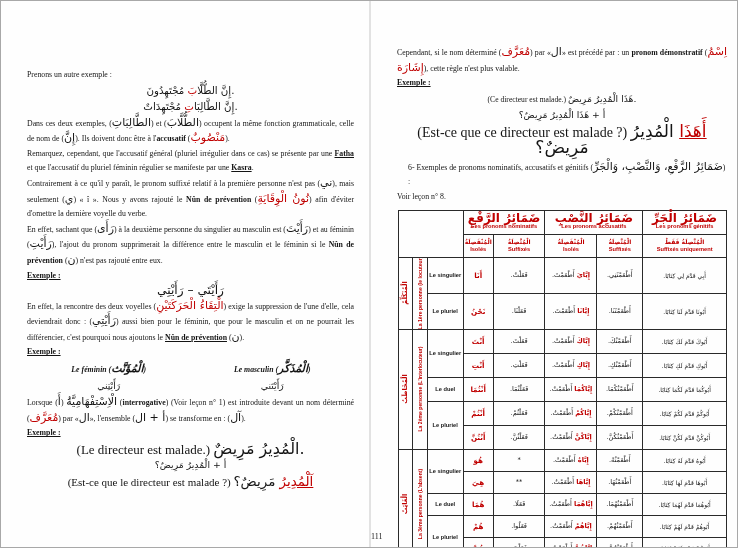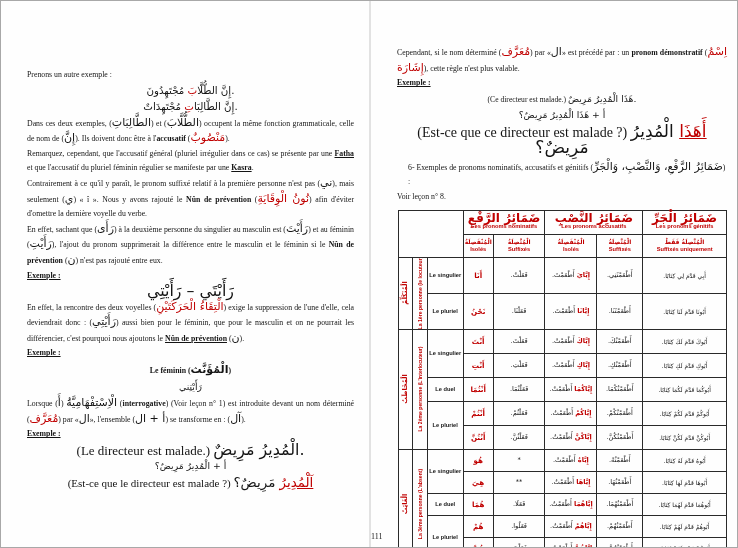--- a/index.html
+++ b/index.html
@@ -11,21 +11,21 @@
   .p .ar{font-size:11px;}
   .h{padding-left:11px;margin-top:3px;text-align:left;}
   .arc{text-align:center;font-size:7.6px;line-height:15.5px;}
   .arc .ar{font-size:1.22em;}
   .ar{font-family:"DejaVu Sans",sans-serif;}
   .red{color:#c00000;}
   .b{font-weight:bold;}
   .u{text-decoration:underline;}
   .twocol{display:flex;margin:2px 0 1px 0;}
   .col{flex:1;}
-  .col-label{text-align:center;}
+  .col-label{text-align:center;font-style:italic;}
   .col-val{margin-top:0;}
   .pageno{position:absolute;bottom:8px;left:0;right:0;font-size:8px;}
   
   #ptable{border-collapse:collapse;margin:5px 0 0 1px;table-layout:fixed;}
   #ptable td{border:1px solid #2a2a2a;padding:0 1px;text-align:center;vertical-align:middle;}
   .hr1{height:24px;}.hr2{height:23px;}
   .g0{height:36px;}.g1{height:24px;}.g2{height:22px;}
   .hdr-ar{font-family:"DejaVu Sans",sans-serif;font-size:12px;color:#c00000;font-weight:bold;line-height:9px;}
   .hdr-ar2{font-family:"DejaVu Sans",sans-serif;font-size:6px;color:#c00000;font-weight:bold;line-height:8.5px;}
   .hdr-fr{font-family:"Liberation Sans",sans-serif;font-size:5.7px;color:#c00000;font-weight:bold;line-height:7.5px;}
@@ -45,27 +45,31 @@
   <div class="page page-left">
     <div id="left-content">
         <div class="p"><span>Prenons un autre exemple :</span></div>
         <div class="arc" style="font-size: 8.4px;"><span class="ar">إِنَّ الطُّلَّا</span><span class="ar red">بَ</span><span class="ar"> مُجْتَهِدُونَ.</span></div>
         <div class="arc" style="font-size: 8.4px;"><span class="ar">إِنَّ الطَّالِبَا</span><span class="ar red">تِ</span><span class="ar"> مُجْتَهِدَاتٌ.</span></div>
         <div class="p"><span>Dans ces deux exemples, (</span><span class="ar">الطَّالِبَاتِ</span><span>) et (</span><span class="ar">الطُّلَّابَ</span><span>) occupent la même fonction grammaticale, celle de nom de (</span><span class="ar">إِنَّ</span><span>). Ils doivent donc être à l'</span><span class="b">accusatif</span><span> (</span><span class="ar red">مَنْصُوبٌ</span><span>).</span></div>
         <div class="p"><span>Remarquez, cependant, que l'accusatif général (pluriel irrégulier dans ce cas) se présente par une </span><span class="b u">Fatha</span><span> et que l'accusatif du pluriel féminin régulier se manifeste par une </span><span class="b u">Kasra</span><span>.</span></div>
         <div class="p"><span>Contrairement à ce qu'il y paraît, le pronom suffixé relatif à la première personne n'est pas (</span><span class="ar">ني</span><span>), mais seulement (</span><span class="ar">ي</span><span>) « î ». Nous y avons rajouté le </span><span class="b">Nûn de prévention</span><span> (</span><span class="ar red">نُونُ الْوِقَايَةِ</span><span>) afin d'éviter d'omettre la dernière voyelle du verbe.</span></div>
         <div class="p"><span>En effet, sachant que (</span><span class="ar">رَأَى</span><span>) à la deuxième personne du singulier au masculin est (</span><span class="ar">رَأَيْتَ</span><span>) et au féminin (</span><span class="ar">رَأَيْتِ</span><span>), l'ajout du pronom supprimerait la différence entre le masculin et le féminin si le </span><span class="b">Nûn de prévention</span><span> (</span><span class="ar">ن</span><span>) n'est pas rajouté entre eux.</span></div>
         <div class="p"><span class="b u">Exemple :</span></div>
-        <div class="arc" style="font-size: 13px;"><span class="ar">رَأَيْتَي – رَأَيْتِي</span></div>
+        <div class="arc" style="font-size: 10px;"><span class="ar">رَأَيْتَي – رَأَيْتِي</span></div>
         <div class="p"><span>En effet, la rencontre des deux voyelles (</span><span class="ar red">الْتِقَاءُ الْحَرَكَتَيْنِ</span><span>) exige la suppression de l'une d'elle, cela deviendrait donc : (</span><span class="ar">رَأَيْتِي</span><span>) aussi bien pour le féminin, que pour le masculin et on ne pourrait les différencier, c'est pourquoi nous ajoutons le </span><span class="b u">Nûn de prévention</span><span> (</span><span class="ar">ن</span><span>).</span></div>
         <div class="p"><span class="b u">Exemple :</span></div>
         <div class="twocol">
           <div class="col">
             <div class="p col-label"><span class="b">Le féminin (</span><span class="ar b">الْمُؤَنَّث</span><span class="b">)</span></div>
             <div class="arc col-val"><span class="ar">رَأَيْتِني</span></div>
+          </div>
+          <div class="col">
+            <div class="p col-label"><span class="b">Le masculin (</span><span class="ar b">الْمُذَكَّر</span><span class="b">)</span></div>
+            <div class="arc col-val"><span class="ar">رَأَيْتَني</span></div>
           </div>
         </div>
         <div class="p"><span>Lorsque (</span><span class="ar">أَ</span><span>) </span><span class="ar">الْاِسْتِفْهَامِيَّةُ</span><span> (</span><span class="b">interrogative</span><span>) (Voir leçon n° 1) est introduite devant un nom déterminé (</span><span class="ar red">مُعَرَّف</span><span>) par «</span><span class="ar">ال</span><span>», l'ensemble (</span><span class="ar">أ + ال</span><span>) se transforme en : (</span><span class="ar">آل</span><span>).</span></div>
         <div class="p"><span class="b u">Exemple :</span></div>
         <div class="arc" style="font-size: 13px;"><span>(Le directeur est malade.) </span><span class="ar">الْمُدِيرُ مَرِيضٌ.</span></div>
         <div class="arc" style="font-size: 7.6px;"><span class="ar">أ + الْمُدِيرُ مَرِيضٌ؟</span></div>
         <div class="arc" style="font-size: 11px;"><span>(Est-ce que le directeur est malade ?) </span><span class="ar red u">آلْمُدِيرُ</span><span class="ar"> مَرِيضٌ؟</span></div>
       </div>
     <div class="pageno">110</div>
   </div>

